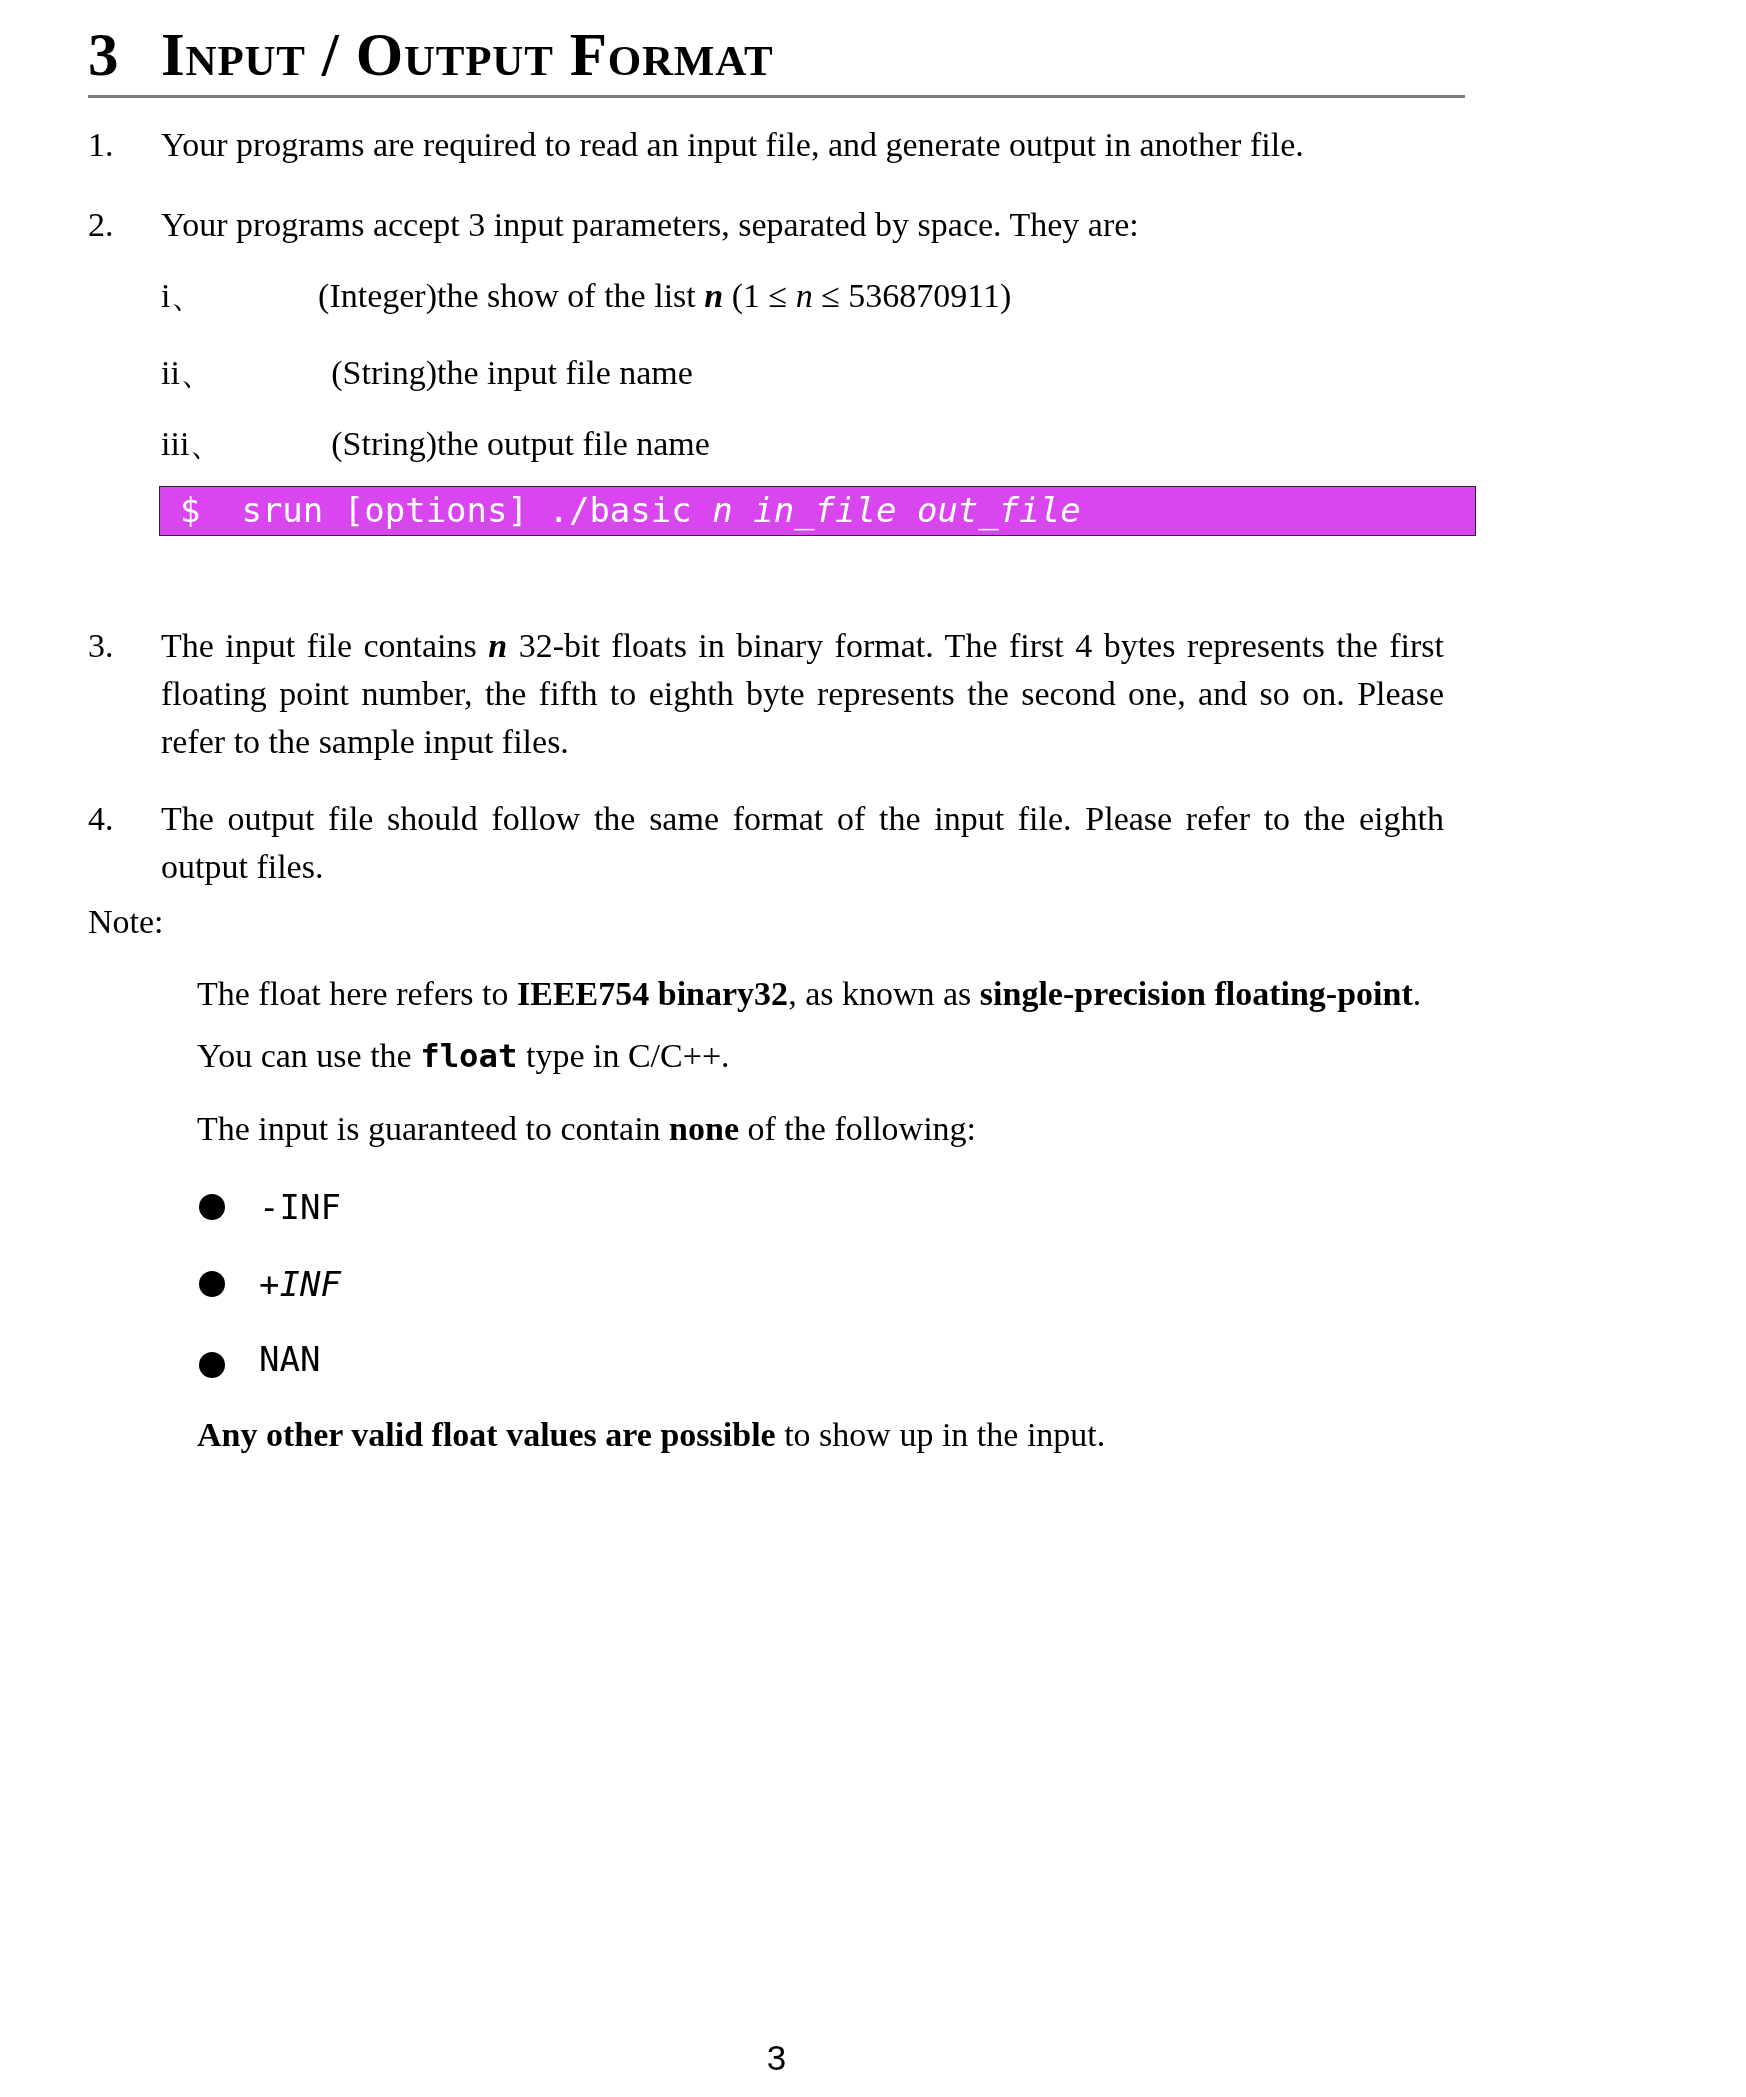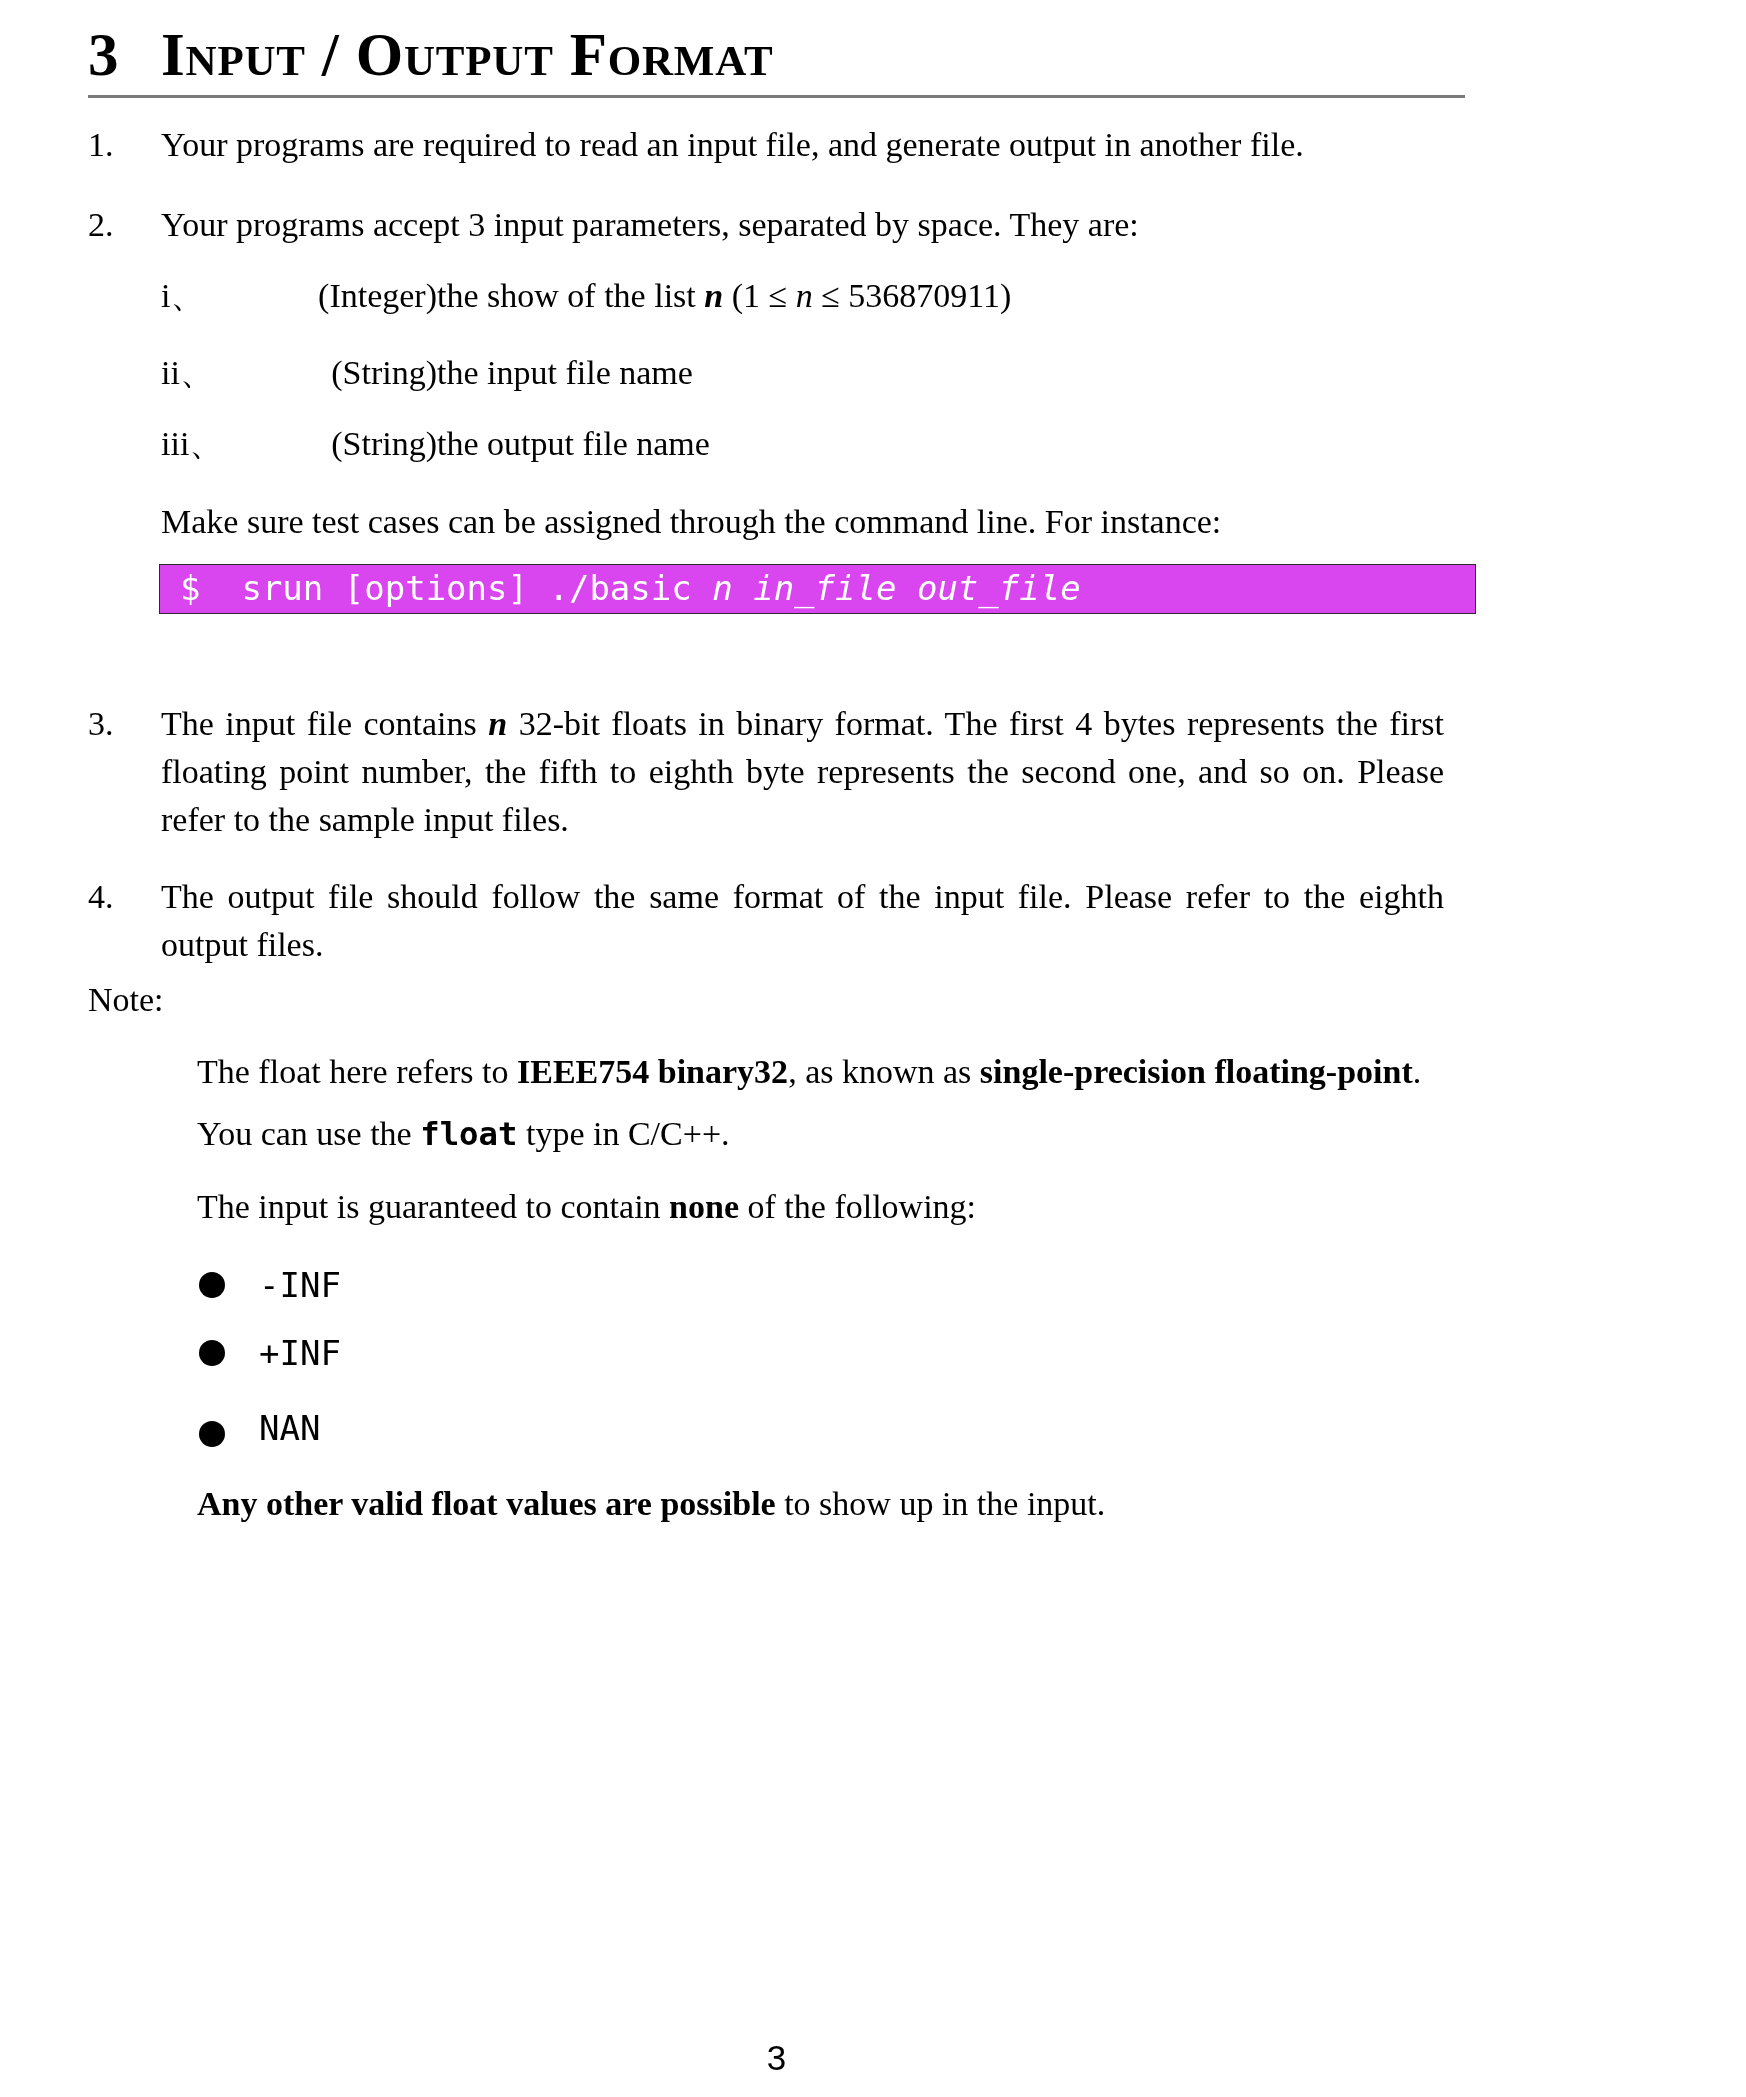--- a/index.html
+++ b/index.html
@@ -81,21 +81,21 @@
   .item4{margin-top:29px;}
   .note-label{margin-top:6.9px;}
   .note-p{margin-left:109px;width:1246px;}
   .np1{margin-top:24px;}
   .np2{margin-top:14.5px;}
   .np3{margin-top:24.4px;}
   .np4{margin-top:28px;}
   
   .bullet-row{display:flex;margin-left:111px;align-items:flex-start;}
   .b1{margin-top:30px;}
-  .b2{margin-top:20px;}
+  .b2{margin-top:29px;font-style:italic;}
   .b3{margin-top:27px;align-items:center;}
   .bullet-dot{
     width:26px;height:26px;flex:none;
     border-radius:50%;
     background:#000000;
     margin-top:11.5px;
     margin-right:34px;
   }
   .bullet-text{
     font-family:"DejaVu Sans Mono", monospace;
@@ -149,21 +149,20 @@
       <span class="param-marker">ii、</span>
       <span class="param-type">(String)</span>
       <span class="param-desc"><span>the input file name</span></span>
     </div>
     <div class="bodytext param p-iii">
       <span class="param-marker">iii、</span>
       <span class="param-type">(String)</span>
       <span class="param-desc"><span>the output file name</span></span>
     </div>
 
-    <div class="bodytext cmd-intro">Make sure test cases can be assigned through the command line. For instance:</div>
 
     <div class="code-block">
       <span class="code-text"><span>$  srun [options] ./basic </span><span class="i">n in_file out_file</span></span>
     </div>
 
     <div class="bodytext item item3">
       <span class="item-num">3.</span>
       <span class="item-body just"><span>The input file contains </span><span class="b i">n</span><span> 32-bit floats in binary format. The first 4 bytes represents the first floating point number, the fifth to eighth byte represents the second one, and so on. Please refer to the sample input files.</span></span>
     </div>
 

